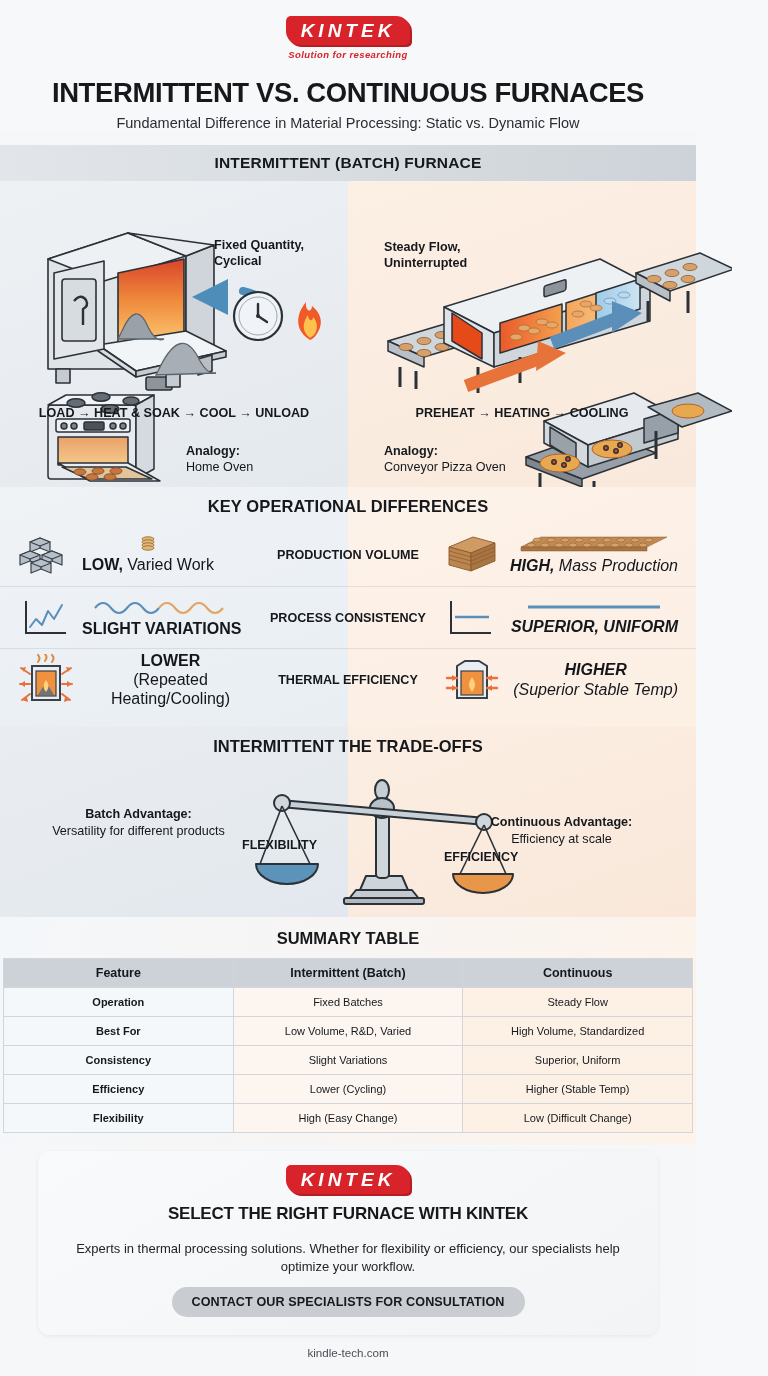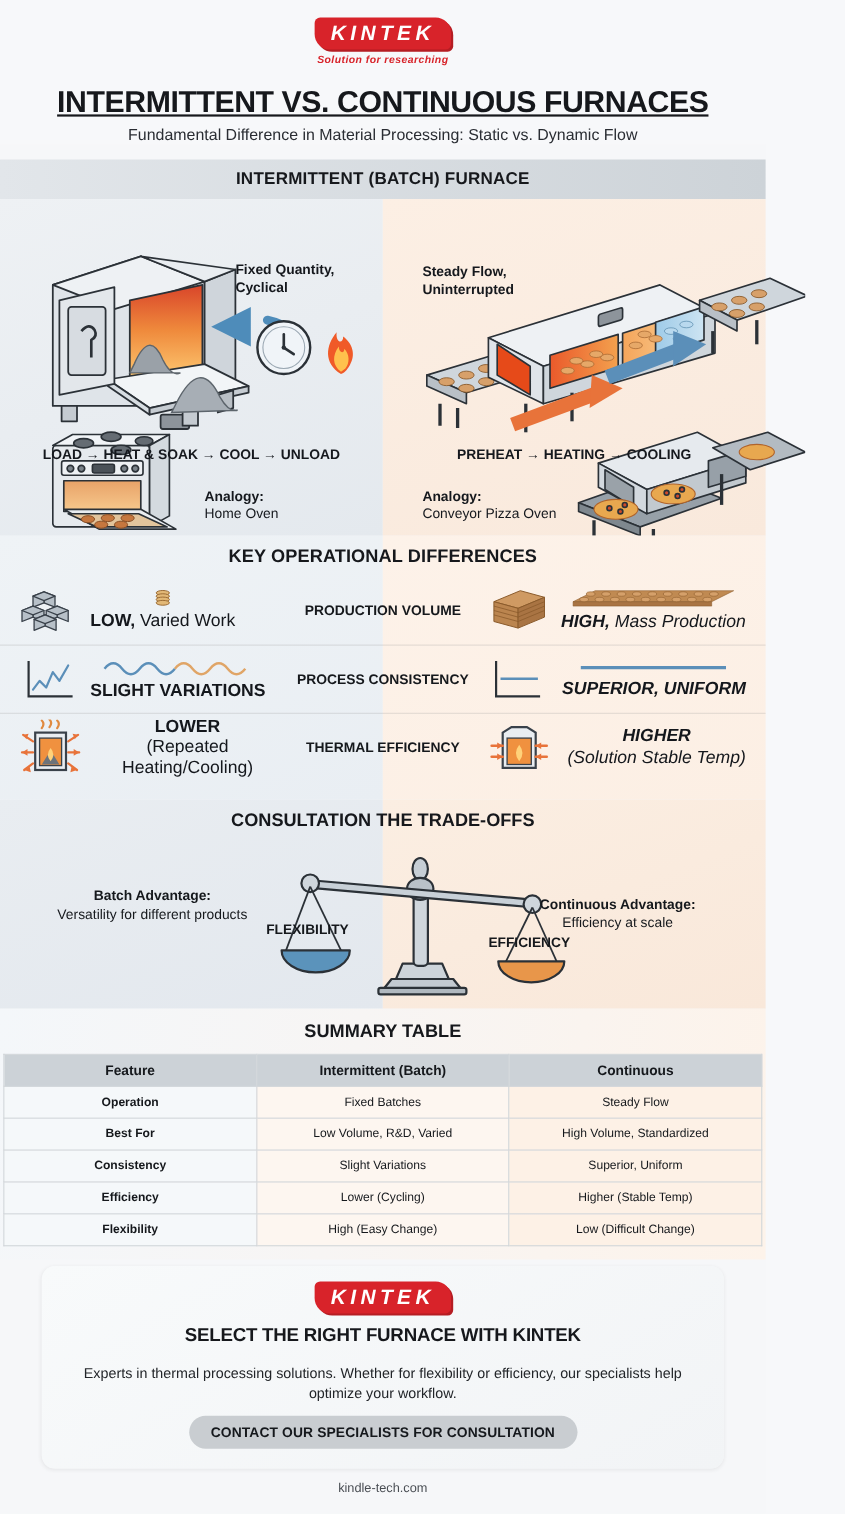--- a/index.html
+++ b/index.html
@@ -23,21 +23,21 @@
     font-style: italic;
     box-shadow: 2px 2px 0 #b51d23;
     line-height: 1;
   }
   .logo-sub {
     color: #d8232a; font-size: 9.5px; font-style: italic; font-weight: bold;
     letter-spacing: .4px; margin-top: 4px;
   }
   h1.main-title {
     font-size: 27.5px; font-weight: bold; color: #16181c;
-    letter-spacing: -0.4px; margin-top: 17px; text-decoration: underline;
+    letter-spacing: -0.4px; margin-top: 17px;
   }
   .subtitle { font-size: 14.5px; color: #2a2d33; margin-top: 6px; margin-bottom: 14px; }
 
   
   .band-headers { display: flex; height: 36px; }
   .band-l { flex: 1; background: linear-gradient(90deg,#e2e6ea,#cdd3d8); display: flex; align-items: center; justify-content: center; }
   .band-r { flex: 1; background: linear-gradient(90deg,#f2dfcf,#f6e6d8); display: flex; align-items: center; justify-content: center; }
   .band-title { font-size: 15.5px; font-weight: bold; color: #16181c; letter-spacing: .2px; }
 
   .split { display: flex; height: 306px; }
@@ -523,34 +523,34 @@
               </g>
               <g fill="#e8733a">
                 <polygon points="14,22 9,19 9,25"></polygon>
                   <polygon points="14,32 9,29 9,35"></polygon>
                 <polygon points="44,22 49,19 49,25"></polygon>
                   <polygon points="44,32 49,29 49,35"></polygon>
               </g>
             </svg>
             <div class="kd-txt c" style="margin-left:6px">
               <b>HIGHER</b><br>
-              <span>(Solution Stable Temp)</span>
+              <span>(Superior Stable Temp)</span>
             </div>
           </div>
         </div>
 
       </div>
     </div>
   </div>
 
   <div class="tradeoff">
     <div class="to-bgL"></div>
     <div class="to-bgR"></div>
     <div class="to-content">
-      <div class="to-title">CONSULTATION THE TRADE-OFFS</div>
+      <div class="to-title">INTERMITTENT THE TRADE-OFFS</div>
       <div class="to-body">
         <div class="to-left">
           <b>Batch Advantage:</b><br>
           <span>Versatility for different products</span>
         </div>
 
         <div class="scale-wrap">
           <svg width="272" height="128" viewBox="0 0 272 128">
             <g stroke="#2b3137" stroke-width="2" stroke-linejoin="round">
 

